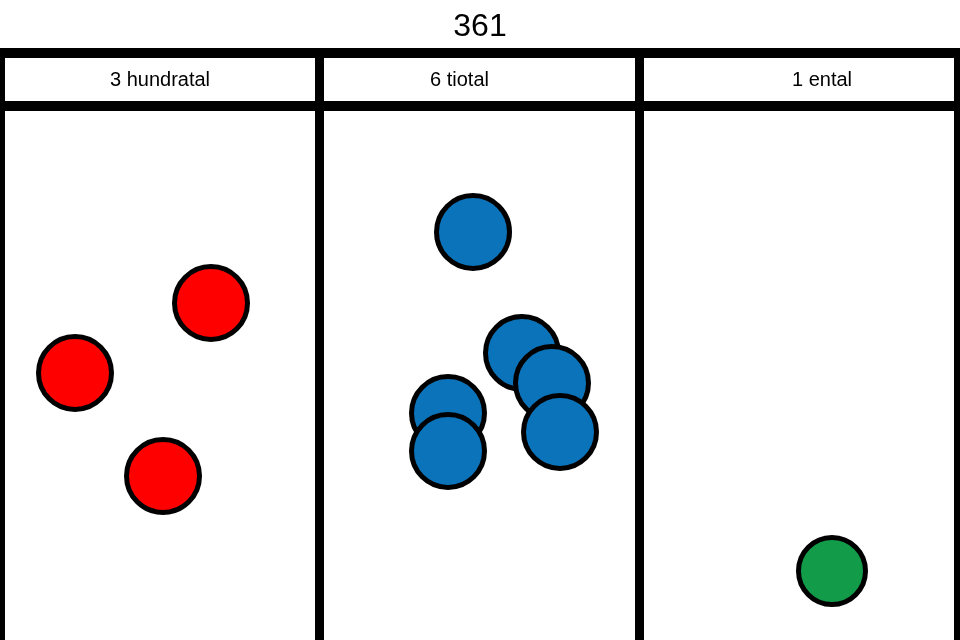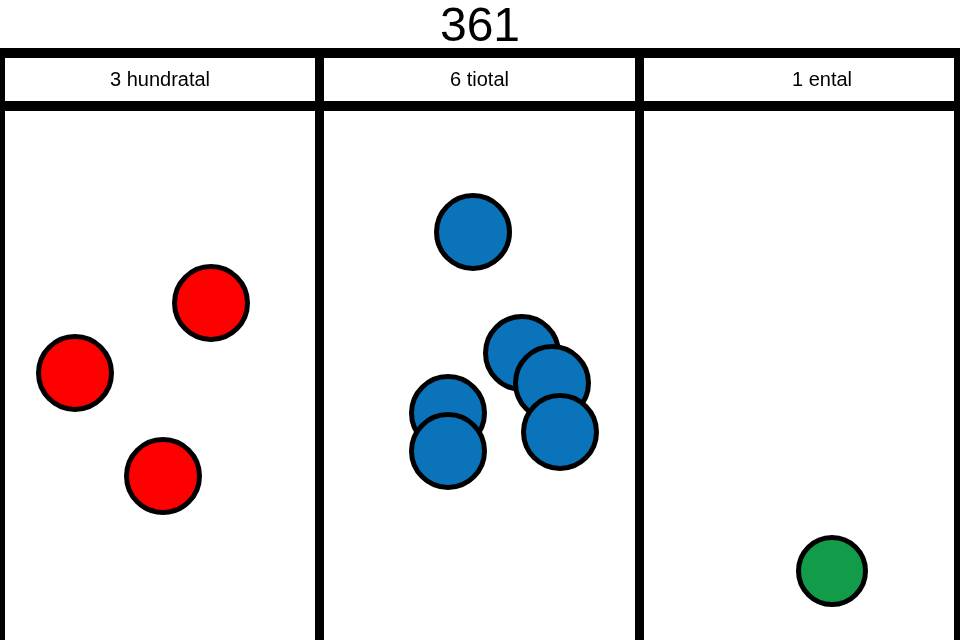--- a/index.html
+++ b/index.html
@@ -9,21 +9,21 @@
     height: 640px;
     background: #ffffff;
     overflow: hidden;
     font-family: "Liberation Sans", sans-serif;
     color: #000000;
   }
   .title {
     position: absolute;
     top: 4px; left: 0; right: 0;
     text-align: center;
-    font-size: 48px;
+    font-size: 32px;
     line-height: 42px;
     font-weight: 400;
   }
   .hbar {
     position: absolute;
     left: 0;
     width: 960px;
     background: #000000;
   }
   .hbar.top-bar { top: 48px; height: 10px; }
@@ -42,21 +42,21 @@
     position: absolute;
     top: 58px;
     height: 43px;
     line-height: 43px;
     text-align: center;
     font-size: 20px;
     white-space: nowrap;
     overflow: hidden;
   }
   .header-label.col-1 { left: 5px;   width: 310px; }
-  .header-label.col-2 { left: 324px; width: 311px; border-radius: 10px; }
+  .header-label.col-2 { left: 304px; width: 311px; border-radius: 10px; }
   .header-label.col-3 { left: 644px; width: 310px; margin-left: 23px; }
   .dots-layer {
     position: absolute;
     top: 0; left: 0;
     width: 960px; height: 640px;
   }
   .dot {
     position: absolute;
     box-sizing: border-box;
     border: 5px solid #000000;

